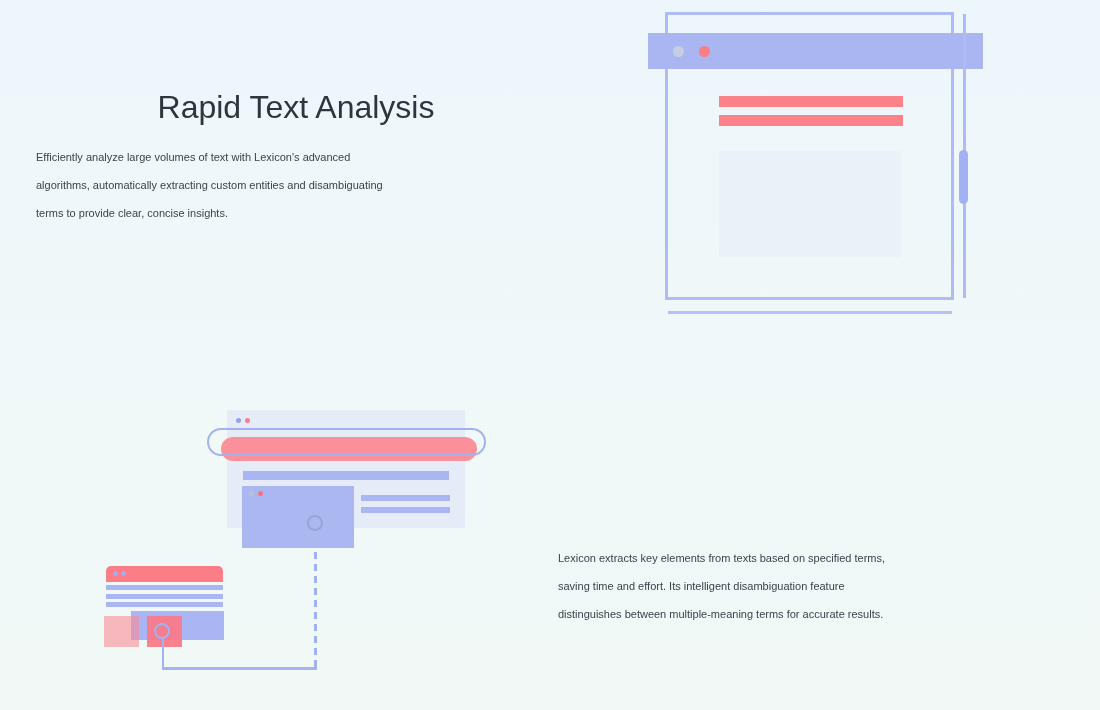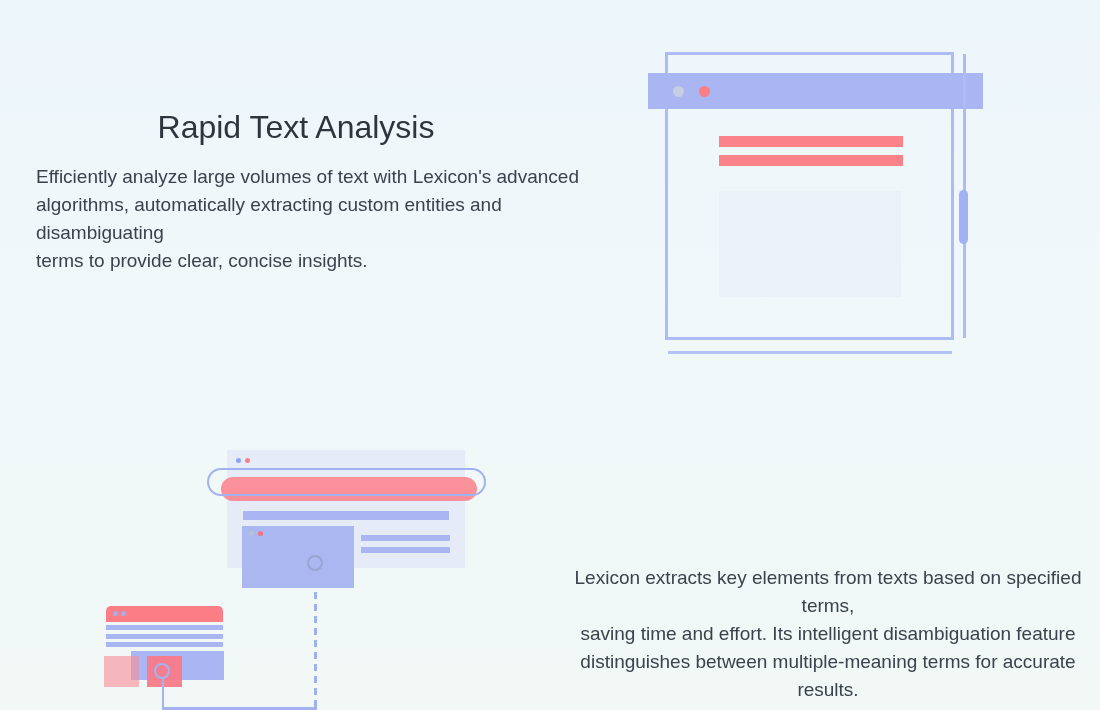--- a/index.html
+++ b/index.html
@@ -2,35 +2,35 @@
 <html><head>
 <meta charset="utf-8">
 <style>
   * { margin:0; padding:0; box-sizing:border-box; }
   html,body { width:1100px; height:710px; }
   body { font-family:"Liberation Sans", sans-serif; }
   .canvas {
     position:relative; width:1100px; height:710px; overflow:hidden;
     background:linear-gradient(180deg, #edf6fb 0%, #f0f8f9 55%, #f1f8f6 100%);
   }
-  .abs { position:absolute;margin-top:20px; }
+  .abs { position:absolute; }
 
   
   .feature-heading {
     font-size:32px; font-weight:400; line-height:42px;
     color:#2d363d; text-align:center; white-space:pre-line;
   }
   .feature-body {
-    font-size:19px; font-weight:400; line-height:28px;
+    font-size:11px; font-weight:400; line-height:28px;
     color:#3a434c; white-space:pre-line;
   }
   .h1 { left:36px; top:86px; width:520px; }
   .b1 { left:36px; top:143px; width:560px; }
   .h2 { left:558px; top:440px; width:514px; }
-  .b2 { left:558px; top:544px; width:540px;text-align:center; }
+  .b2 { left:558px; top:544px; width:540px; }
 
   
   .tw-outline { left:665px; top:12px; width:289px; height:288px; border:3px solid #aebbf4; }
   .tw-header  { left:648px; top:33px; width:335px; height:36px; background:#a9b6f2; }
   .tw-dot-gray{ left:673px; top:46px; width:11px; height:11px; border-radius:50%; background:#c6cee3; }
   .tw-dot-red { left:699px; top:46px; width:11px; height:11px; border-radius:50%; background:#f97e86; }
   .tw-bar1    { left:719px; top:96px;  width:184px; height:11px; background:#fb8289; }
   .tw-bar2    { left:719px; top:115px; width:184px; height:11px; background:#fb8289; }
   .tw-panel   { left:719px; top:151px; width:182px; height:106px; background:#eaf1f9; }
   .tw-track   { left:963px; top:14px;  width:3px;  height:284px; background:#aebbf4; }

